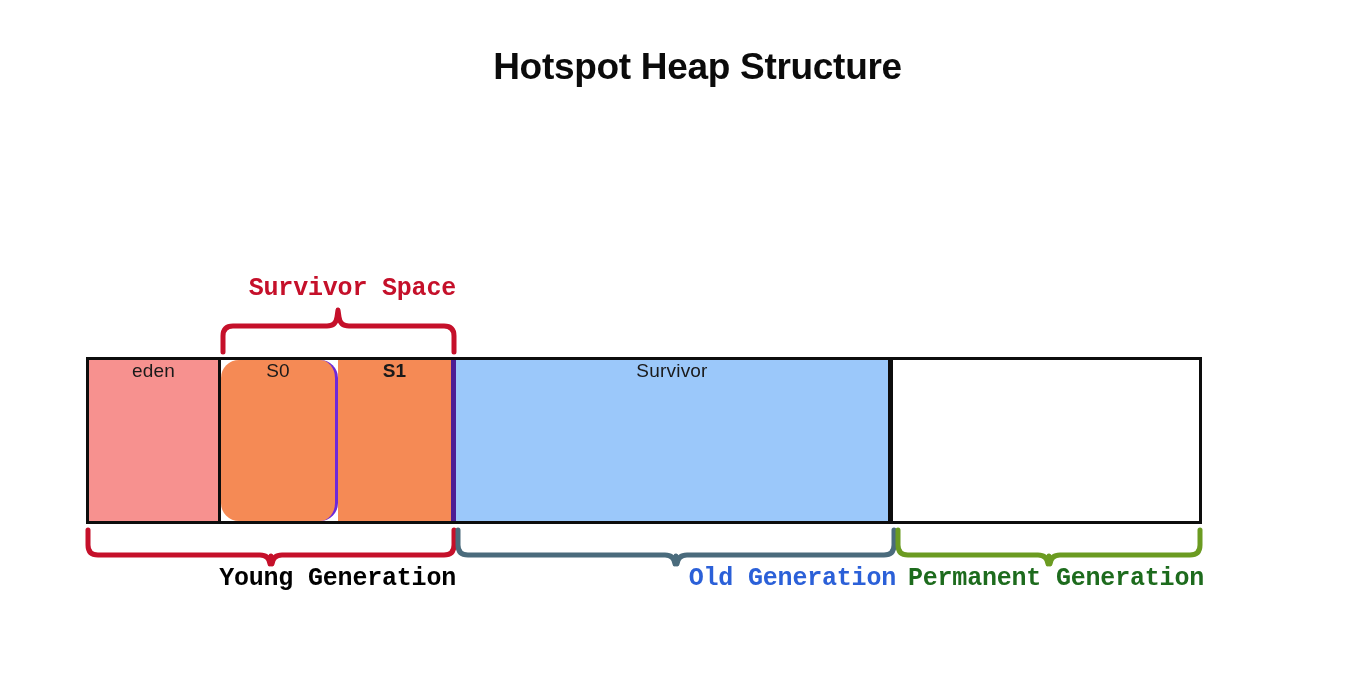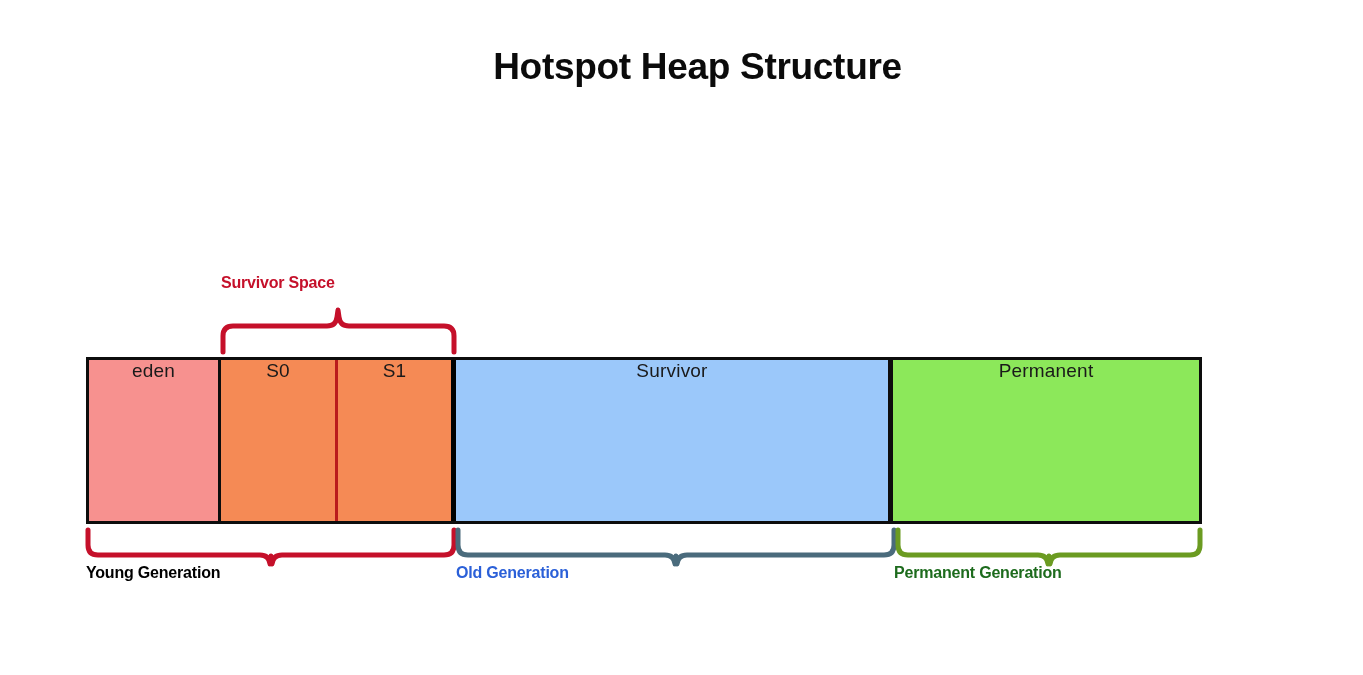--- a/index.html
+++ b/index.html
@@ -53,43 +53,43 @@
     display: flex;
     align-items: flex-start;
     justify-content: center;
     height: 100%;
     font-size: 19px;
     font-weight: 400;
     color: #1a1a1a;
     letter-spacing: 0.2px;
   }
   .seg-eden     { width: 132px; background: #f7918f; border-right: 3px solid #0d0d0d; }
-  .seg-s0       { width: 117px; background: #f58a55; border-right: 3px solid #b91c1c; }
-  .seg-s1       { width: 118px; background: #f58a55; border-right: 5px solid #000000; }
+  .seg-s0       { width: 117px; background: #f58a55; border-right: 3px solid #6d28d9; border-radius: 18px; }
+  .seg-s1       { width: 118px; background: #f58a55; border-right: 5px solid #4c1d95; font-weight: bold; }
   .seg-tenured  { width: 437px; background: #9bc8fa; border-right: 5px solid #0d0d0d; }
   .seg-permanent{ flex: 1 1 auto;  background: #8ce85a; }
 
   
   #braces {
     position: absolute;
     left: 0; top: 0;
     width: 1363px;
     height: 675px;
     pointer-events: none;
   }
 
   
   .brace-label {
     position: absolute;
-    text-align: left;
+    text-align: right;
     font-weight: bold;
-    font-size: 16px;
+    font-size: 25px;
     letter-spacing: -0.2px;
     white-space: nowrap;
-    font-family: Liberation Sans, sans-serif;
+    font-family: Liberation Mono, monospace;
   }
   .lbl-survivor {
     left: 205px;
     top: 274px;
     width: 235px;
     color: #c5102a;
   }
   .lbl-young {
     left: 70px;
     top: 564px;
@@ -121,23 +121,20 @@
       <span>eden</span>
     </div>
     <div class="seg seg-s0">
       <span>S0</span>
     </div>
     <div class="seg seg-s1">
       <span>S1</span>
     </div>
     <div class="seg seg-tenured">
       <span>Survivor</span>
-    </div>
-    <div class="seg seg-permanent">
-      <span>Permanent</span>
     </div>
   </div>
 
   <svg id="braces" viewBox="0 0 1363 675">
 
     <path fill="none" stroke="#c5102a" stroke-width="5" stroke-linecap="round" stroke-linejoin="round" d="M 207,352
              L 207,336
              Q 207,326 217,326
              L 311,326
              Q 320,326 321,317

